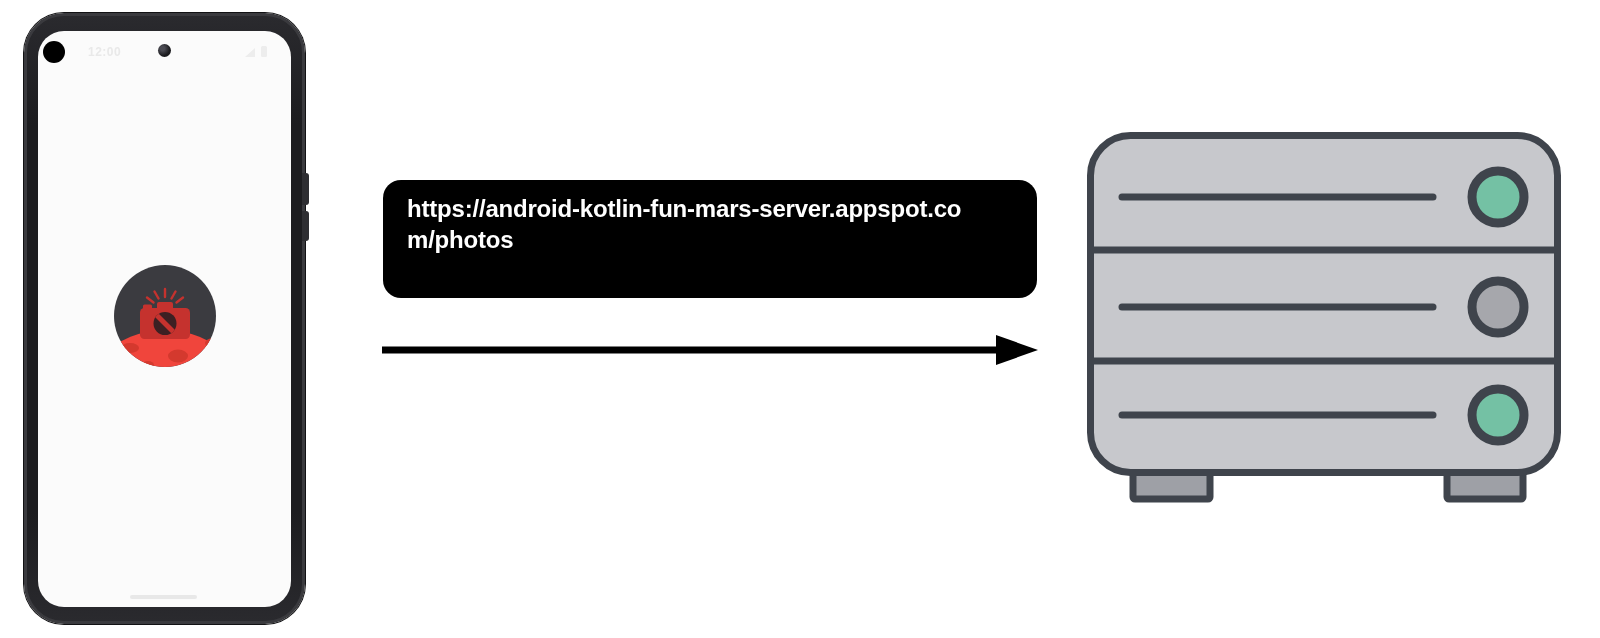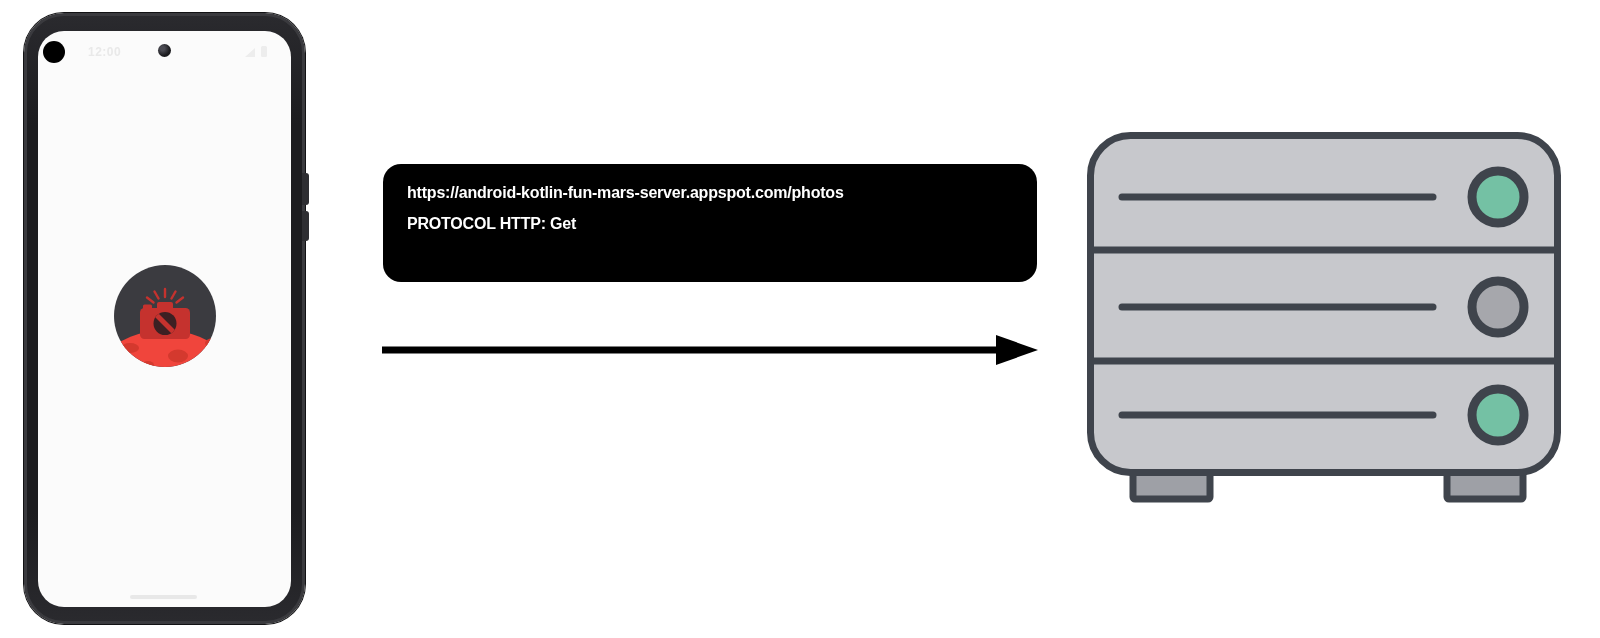--- a/index.html
+++ b/index.html
@@ -29,23 +29,23 @@
     background:radial-gradient(circle at 35% 35%,#4a4a52 0 18%,#1b1b1e 60%);
   }
   .sig{position:absolute;right:36px;top:17px;width:0;height:0;
     border-left:10px solid transparent;border-bottom:9px solid #ededed;}
   .bat{position:absolute;right:24px;top:15px;width:6px;height:11px;background:#ededed;border-radius:1.5px;}
   .homebar{position:absolute;left:92px;bottom:8px;width:67px;height:4px;border-radius:2px;background:#e8e8e8;}
   .appicon{position:absolute;left:76px;top:234px;width:102px;height:102px;}
 
   
   .bubble{
-    position:absolute;left:383px;top:164px;width:654px;height:118px;box-sizing:border-box;
+    position:absolute;left:383px;top:180px;width:654px;height:118px;box-sizing:border-box;
     background:#000;border-radius:18px;padding:13px 24px;
-    color:#fff;font-weight:700;font-size:16px;line-height:31px;letter-spacing:-0.2px;
+    color:#fff;font-weight:700;font-size:24px;line-height:31px;letter-spacing:-0.2px;
   }
   .bubble .url{width:558px;word-break:break-all;}
 
   
   .arrow{position:absolute;left:378px;top:331px;width:662px;height:38px;}
 
   
   .server{position:absolute;left:1086px;top:131px;width:476px;height:376px;}
 </style>
 </head>
@@ -97,21 +97,20 @@
           </g>
         </g>
       </svg>
 
       <div class="homebar"></div>
     </div>
   </div>
 
   <div class="bubble">
     <div class="url">https://android-kotlin-fun-mars-server.appspot.com/photos</div>
-    <div class="proto">PROTOCOL HTTP: Get</div>
   </div>
 
   <svg class="arrow" viewBox="0 0 662 38">
     <line x1="4" y1="19" x2="622" y2="19" stroke-width="7" stroke="#000000"></line>
     <polygon points="618,4 660,19 618,34" fill="#000000"></polygon>
   </svg>
 
   <svg class="server" viewBox="0 0 476 376">
     <g>
       <rect x="47" y="326" width="77" height="42" rx="2" stroke="#3f444c" stroke-width="7" fill="#9ea0a6"></rect>

